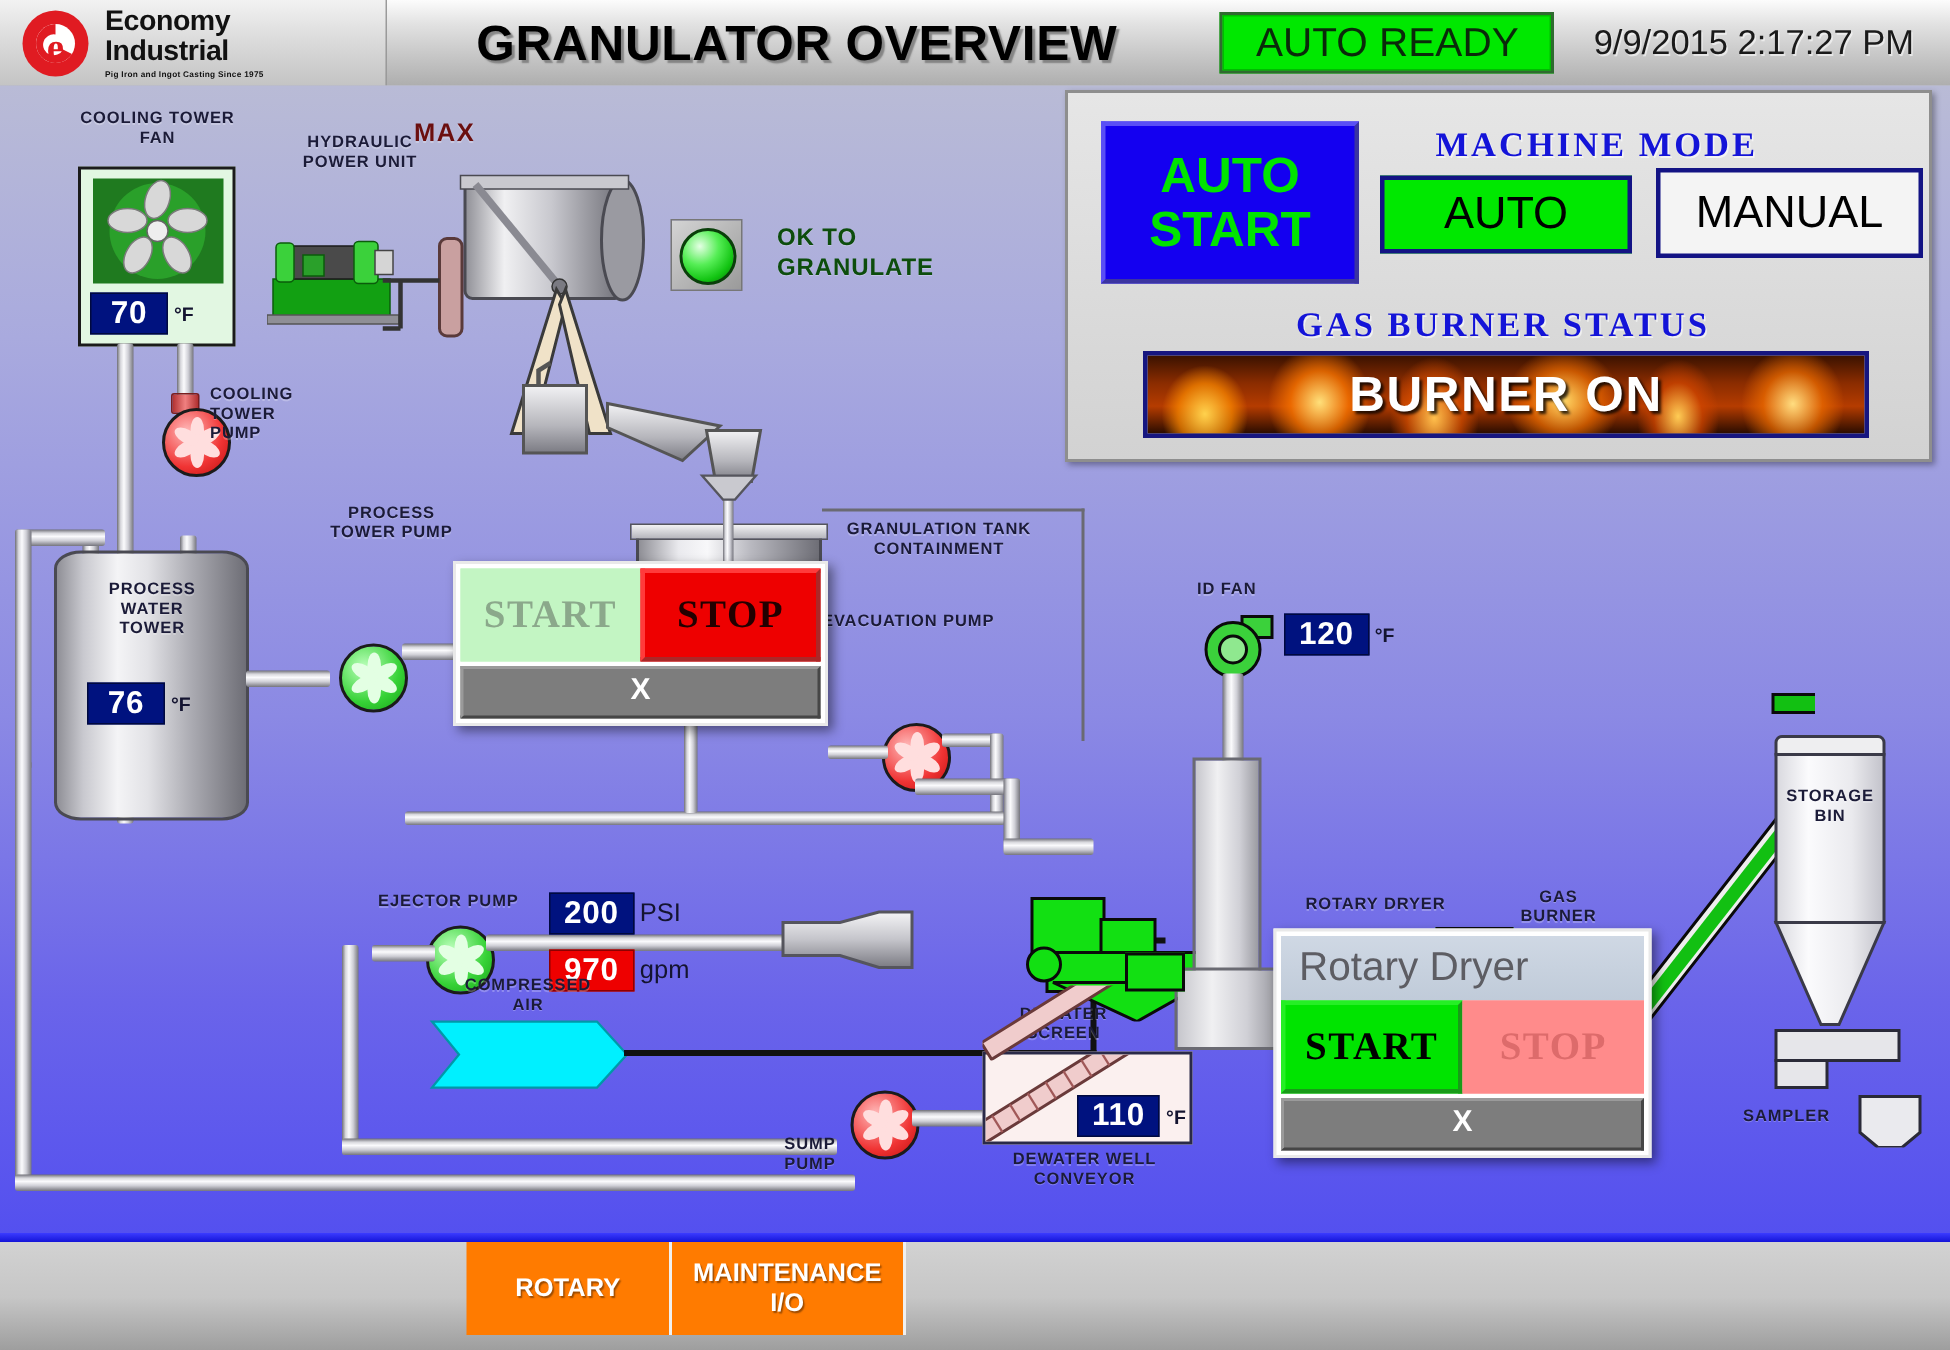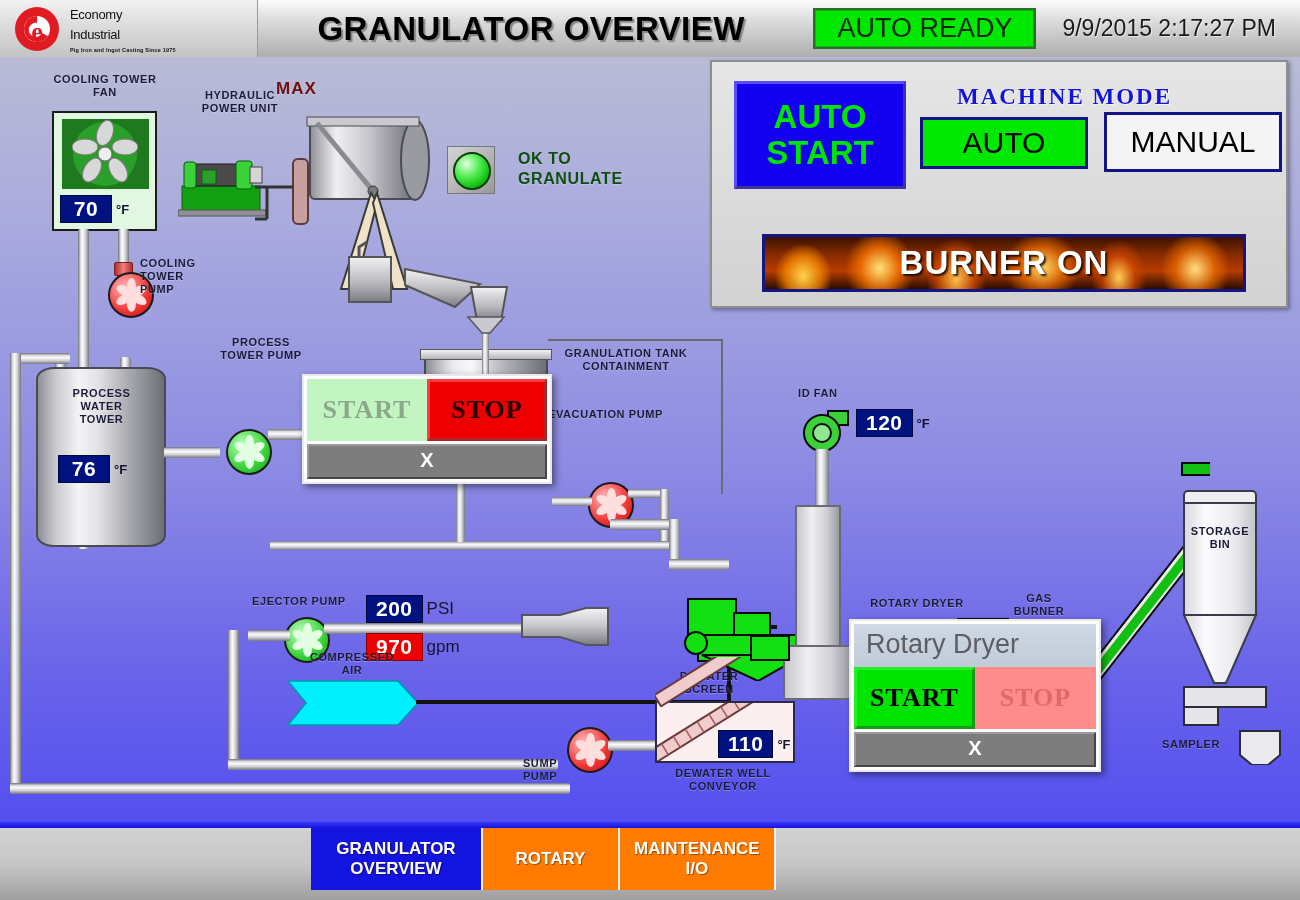--- a/index.html
+++ b/index.html
@@ -20,21 +20,21 @@
   .logo-box {
     width: 258px; height: 100%;
     background: linear-gradient(to bottom,#f2f2f2 0%,#dcdcdc 45%,#c4c4c4 100%);
     border-right: 1px solid #9a9a9a;
     display: flex; align-items: center; padding-left: 12px; gap: 8px;
     position: relative;
   }
   .logo-mark { width: 50px; height: 50px; position: relative; flex: 0 0 auto; }
   .logo-text { display: flex; flex-direction: column; justify-content: center; }
   .logo-l1, .logo-l2 {
-    font-weight: normal; font-size: 13px; color: #111; line-height: 20px;
+    font-weight: bold; font-size: 19px; color: #111; line-height: 20px;
     letter-spacing: -0.3px;
   }
   .logo-tag { font-size: 5.5px; font-weight: bold; color: #111; letter-spacing: 0.2px; margin-top: 2px; }
 
   .title-main {
     flex: 1; display: flex; align-items: center; justify-content: center;
     font-size: 33px; font-weight: bold; color: #000; letter-spacing: 0.5px;
     text-shadow: 2px 2px 1px rgba(120,120,120,0.85);
     padding-right: 9px;
   }
@@ -244,20 +244,21 @@
   <div class="canvas">
 
     <div class="ctrl-panel">
       <div class="auto-start">
         <span>AUTO</span>
         <span>START</span>
       </div>
       <div class="mm-label">MACHINE  MODE</div>
       <div class="mm-auto">AUTO</div>
       <div class="mm-manual">MANUAL</div>
+      <div class="gb-label">GAS  BURNER  STATUS</div>
       <div class="burner-box">
         <span>BURNER ON</span>
       </div>
     </div>
 
     <div class="lbl" style="left:30px;top:16px;width:150px;">
       <span>COOLING TOWER</span><br>
       <span>FAN</span>
     </div>
     <div style="position:absolute;left:52px;top:54px;width:105px;height:120px;background:#e2f7e2;border:2px solid #1b1b1b;">
@@ -655,23 +656,20 @@
         <div class="mbtn stop-off">STOP</div>
       </div>
       <div class="modal-close">X</div>
     </div>
 
   </div>
 
   <div class="footer">
     <div class="footer-bar"></div>
     <div class="navtabs">
-      <div class="navtab active">
-        <span><span>GRANULATOR</span><br><span>OVERVIEW</span></span>
-      </div>
       <div class="navtab">
         <span>ROTARY</span>
       </div>
       <div class="navtab">
         <span><span>MAINTENANCE</span><br><span>I/O</span></span>
       </div>
     </div>
   </div>
 
 </div>

